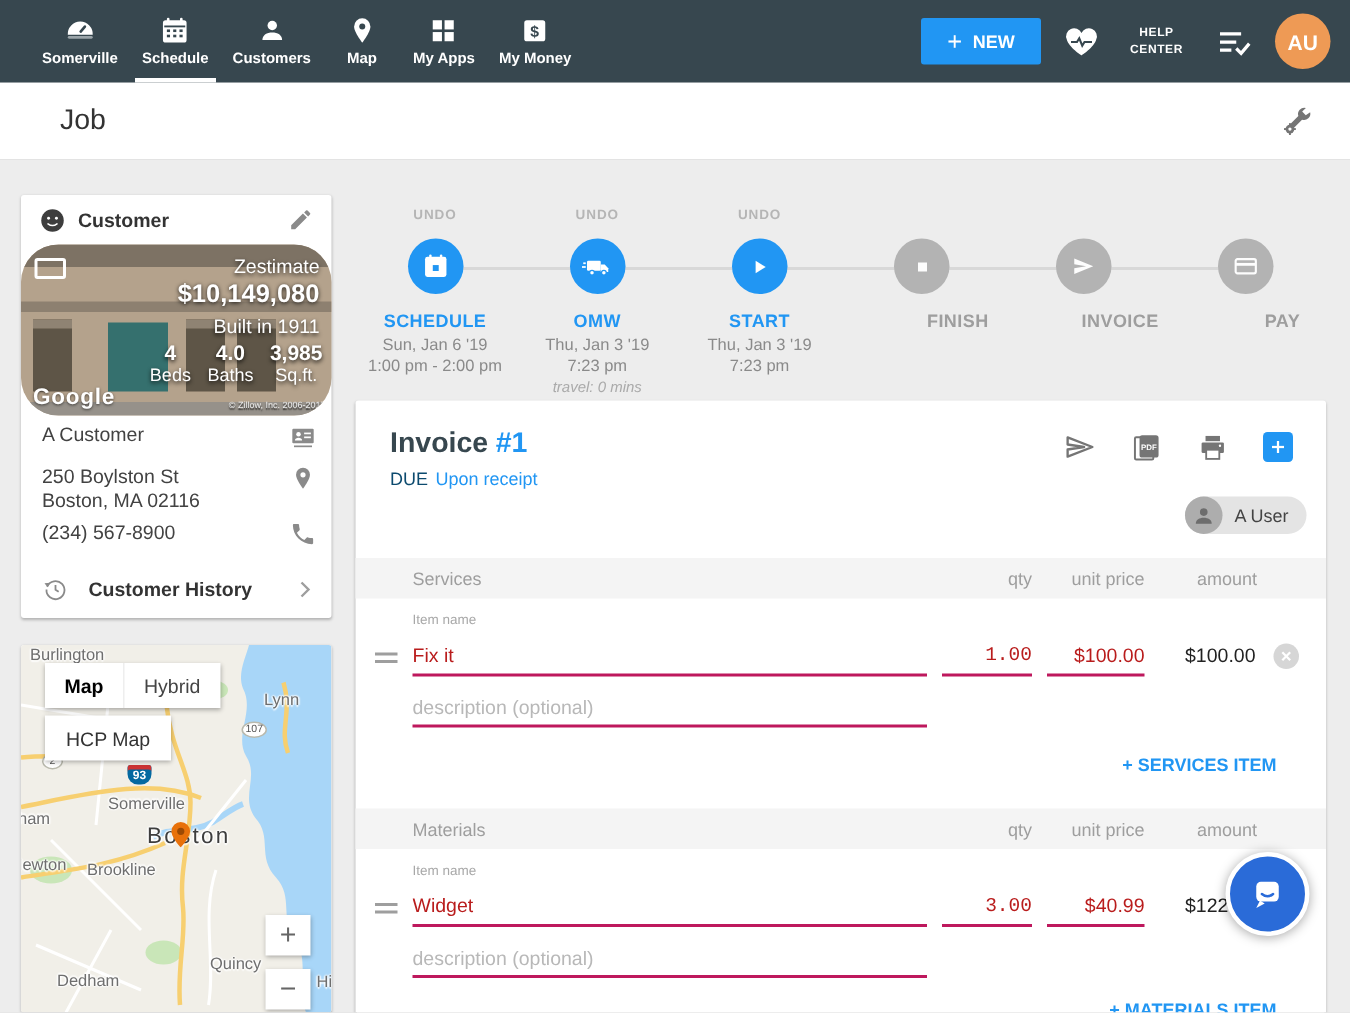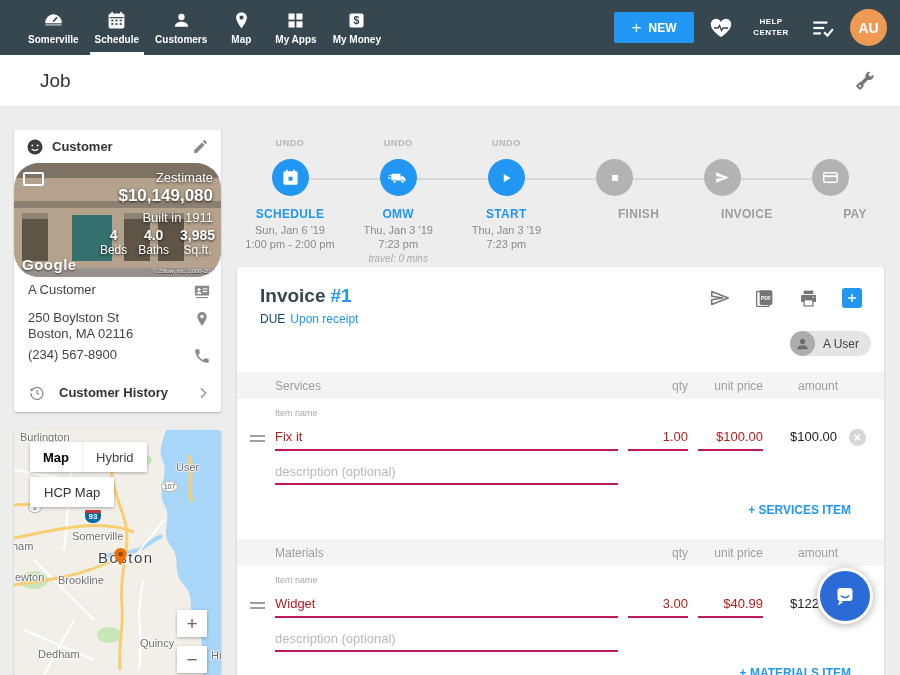--- a/index.html
+++ b/index.html
@@ -104,21 +104,21 @@
   .band .b-qty { right:196px; }
   .band .b-unit { right:121px; }
   .band .b-amt { right:46px; }
 
   .item-label { position:absolute; left:38px; font-size:9px; color:#a8a8a8; }
   .drag { position:absolute; left:13px; width:15px; cursor:grab; }
   .drag i { display:block; height:2px; background:#9e9e9e; margin:3px 0; }
   .inv-input { position:absolute; height:28px; border:none; outline:none; background:transparent; border-bottom:2px solid #be185d; font-family:inherit; font-size:13px; color:#b91c1c; }
   .inv-input::placeholder { color:#b8b8b8; }
   .name-in { left:38px; width:343px; }
-  .qty-in { left:391px; width:60px; text-align:right; }
+  .qty-in { left:391px; width:60px; text-align:right;font-family:Liberation Mono, monospace; }
   .unit-in { left:461px; width:65px; text-align:right; }
   .amt { position:absolute; left:553px; font-size:13px; color:#222; }
   .remove { position:absolute; left:612px; width:17px; height:17px; border-radius:50%; background:#d6d6d6; display:flex; align-items:center; justify-content:center; cursor:pointer; }
   .desc-in { left:38px; width:343px; height:26px; }
   .add-link { position:absolute; right:33px; font-size:12px; font-weight:bold; color:#2196f3; cursor:pointer; white-space:nowrap; }
 
   
   .chat-bubble { position:absolute; left:817px; top:568px; width:56px; height:56px; border-radius:50%; background:#2a6bd8; border:3px solid #fff; box-shadow:0 1px 8px rgba(0,0,0,.35); display:flex; align-items:center; justify-content:center; cursor:pointer; z-index:30; }
 </style>
 </head>
@@ -331,21 +331,21 @@
       </g>
       <g stroke="#f7cf70" stroke-width="3" fill="none">
         <path d="M97,40 C100,70 113,85 113,105 C113,130 105,150 108,175 C110,195 104,215 106,240"></path>
         <path d="M0,108 C25,103 45,98 70,96 C95,94 110,98 120,102"></path>
         <path d="M0,155 C30,150 60,148 96,132"></path>
         <path d="M0,75 C30,72 62,80 96,62"></path>
         <path d="M175,25 C181,45 172,56 178,72"></path>
       </g>
     </svg>
     <span class="maplbl" style="left:6px;top:1px">Burlington</span>
-    <span class="maplbl" style="left:162px;top:31px">User</span>
+    <span class="maplbl" style="left:162px;top:31px">Lynn</span>
     <span class="shield oval" style="left:147px;top:51px">107</span>
     <span class="shield oval" style="left:14px;top:72px;width:14px">2</span>
     <span class="shield i93" style="left:71px;top:80px">93</span>
     <span class="maplbl" style="left:58px;top:100px">Somerville</span>
     <span class="maplbl" style="left:-2px;top:110px">ham</span>
     <span class="maplbl city" style="left:84px;top:119px">Boston</span>
     <span class="maplbl" style="left:-7px;top:141px">Newton</span>
     <span class="maplbl" style="left:44px;top:144px">Brookline</span>
     <span class="maplbl" style="left:126px;top:207px">Quincy</span>
     <span class="maplbl" style="left:24px;top:218px">Dedham</span>

